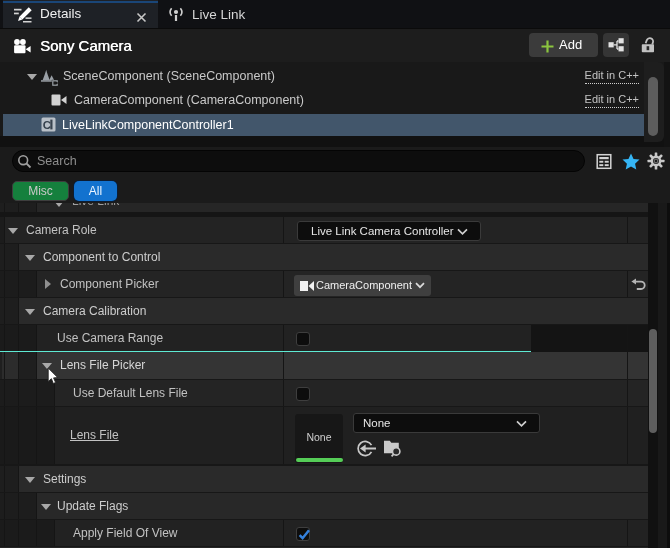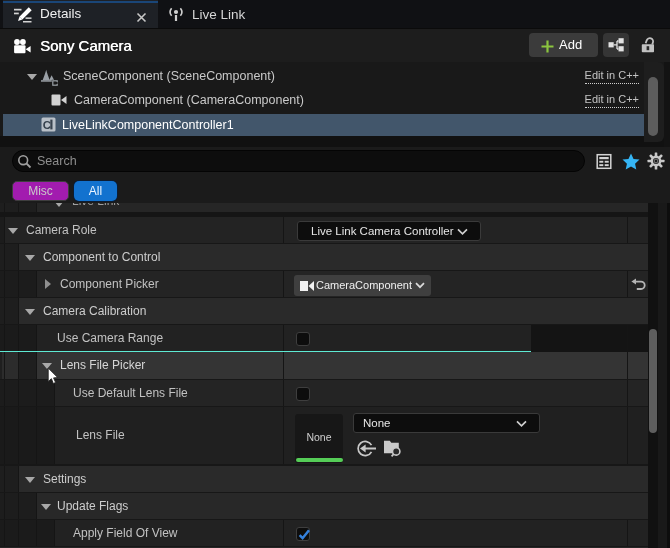--- a/index.html
+++ b/index.html
@@ -129,21 +129,21 @@
             <rect x="7.7" y="13.5" width="2.6" height="4" rx="0.5"></rect>
             <rect x="0.5" y="7.7" width="4" height="2.6" rx="0.5"></rect>
             <rect x="13.5" y="7.7" width="4" height="2.6" rx="0.5"></rect>
           </g>
         </g>
         <circle cx="9" cy="9" r="5.4" fill="#c8c8c8"></circle>
         <circle cx="9" cy="9" r="3" fill="#1b1b1b"></circle>
         <circle cx="9" cy="9" r="1.9" stroke="#8a8a8a" stroke-width="0.9" fill="none"></circle>
       </svg></div>
 
-<div class="abs" style="left:12px;top:181px;width:57px;height:20px;background:#a21caf;border:1px solid #3e3e3e;border-radius:5px;box-sizing:border-box;text-align:center;line-height:19px;font-size:12px;color:#c9c9c9;">Misc</div>
+<div class="abs" style="left:12px;top:181px;width:57px;height:20px;background:#15803d;border:1px solid #3e3e3e;border-radius:5px;box-sizing:border-box;text-align:center;line-height:19px;font-size:12px;color:#c9c9c9;">Misc</div>
 <div class="abs" style="left:74px;top:181px;width:43px;height:20px;background:#1272cf;border-radius:5px;box-shadow:0 0 0 1px #0c1c31;text-align:center;line-height:20px;font-size:12px;color:#eaf4ff;">All</div>
 
 <div class="abs" style="left:0;top:203px;width:670px;height:345px;background:#141414;"></div>
 
 <div class="abs" style="left:0;top:203px;width:648px;height:9px;overflow:hidden;background:#262626;">
   <div class="expd" style="left:54px;top:-2px;"></div>
   <div class="lbl" style="left:72px;top:-10px;height:17px;line-height:17px;color:#9f9f9f;">Live Link</div>
   <div class="abs" style="left:0;top:0;width:36px;height:9px;background:#1e1e1e;"></div>
   <div class="vline" style="left:4px;top:0;height:9px;"></div>
   <div class="vline" style="left:18px;top:0;height:9px;"></div>
@@ -243,21 +243,21 @@
 </div>
 
 <div class="abs" style="left:0;top:407px;width:648px;height:57px;background:#202020;border-bottom:1px solid #171717;">
   <div class="abs" style="left:0;top:0;width:54px;height:57px;background:#1a1a1a;"></div>
   <div class="vline" style="left:4px;top:0;height:57px;"></div>
   <div class="vline" style="left:18px;top:0;height:57px;"></div>
   <div class="vline" style="left:36px;top:0;height:57px;"></div>
   <div class="vline" style="left:54px;top:0;height:57px;"></div>
   <div class="vline" style="left:283px;top:0;height:57px;"></div>
   <div class="vline" style="left:627px;top:0;height:57px;"></div>
-  <div class="lbl" style="left:76px;top:0;height:57px;line-height:57px;">Lens File</div>
+  <div class="lbl" style="left:70px;top:0;height:57px;line-height:57px;text-decoration:underline;">Lens File</div>
   <div class="abs" style="left:295px;top:7px;width:48px;height:49px;background:#171717;border-radius:3px;">
     <div class="abs" style="left:0;top:0;width:48px;height:44px;text-align:center;line-height:46px;font-size:10.5px;color:#cfcfcf;">None</div>
     <div class="abs" style="left:0.5px;top:44px;width:47px;height:4px;background:#55cd57;border-radius:2px;"></div>
   </div>
   <div class="abs" style="left:353px;top:6px;width:187px;height:20px;background:#0d0d0d;border:1px solid #3a3a3a;border-radius:3px;box-sizing:border-box;">
     <div class="lbl" style="left:9px;top:0;height:18px;line-height:18px;font-size:11.5px;color:#e6e6e6;">None</div>
     <svg style="position:absolute;right:12px;top:6px;" width="11" height="8" viewBox="0 0 11 8">
           <path d="M1 1.4 L5.5 5.8 L10 1.4" stroke="#cfcfcf" stroke-width="1.7" fill="none"></path>
         </svg>
   </div>

